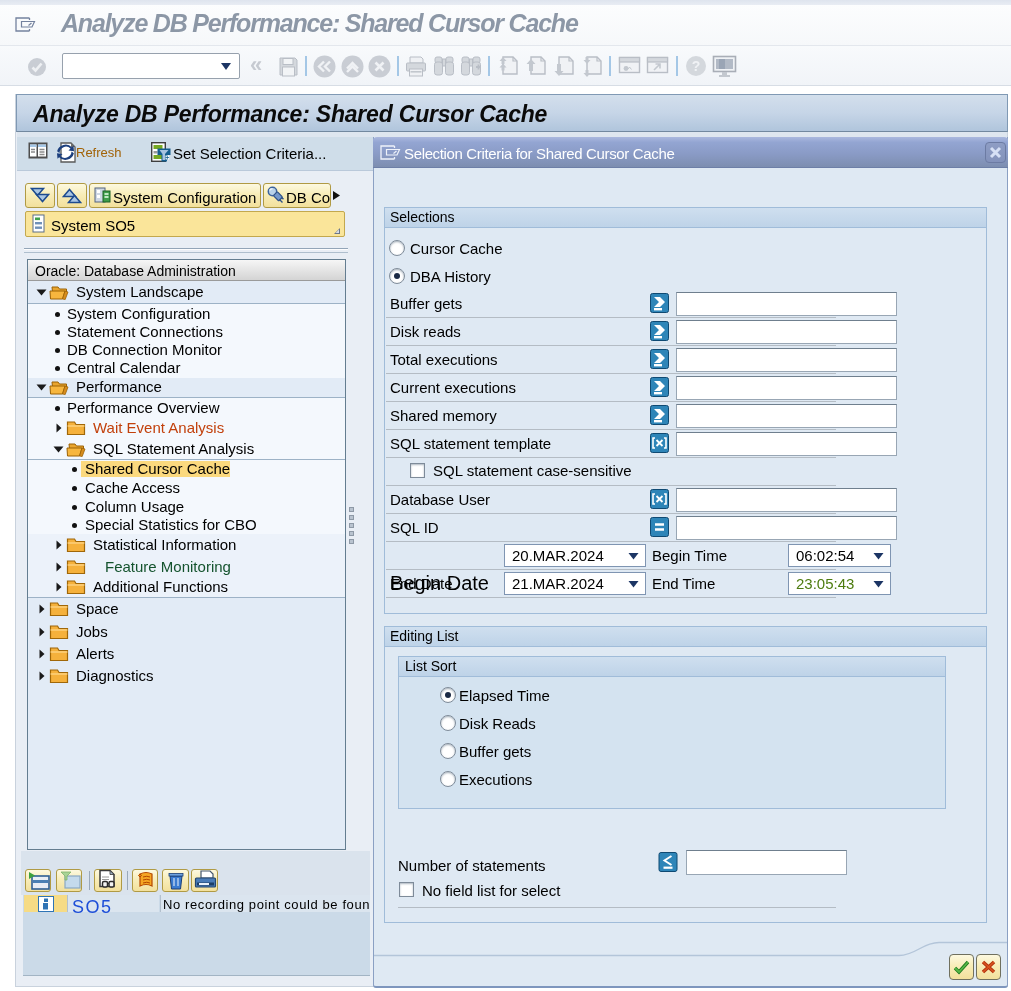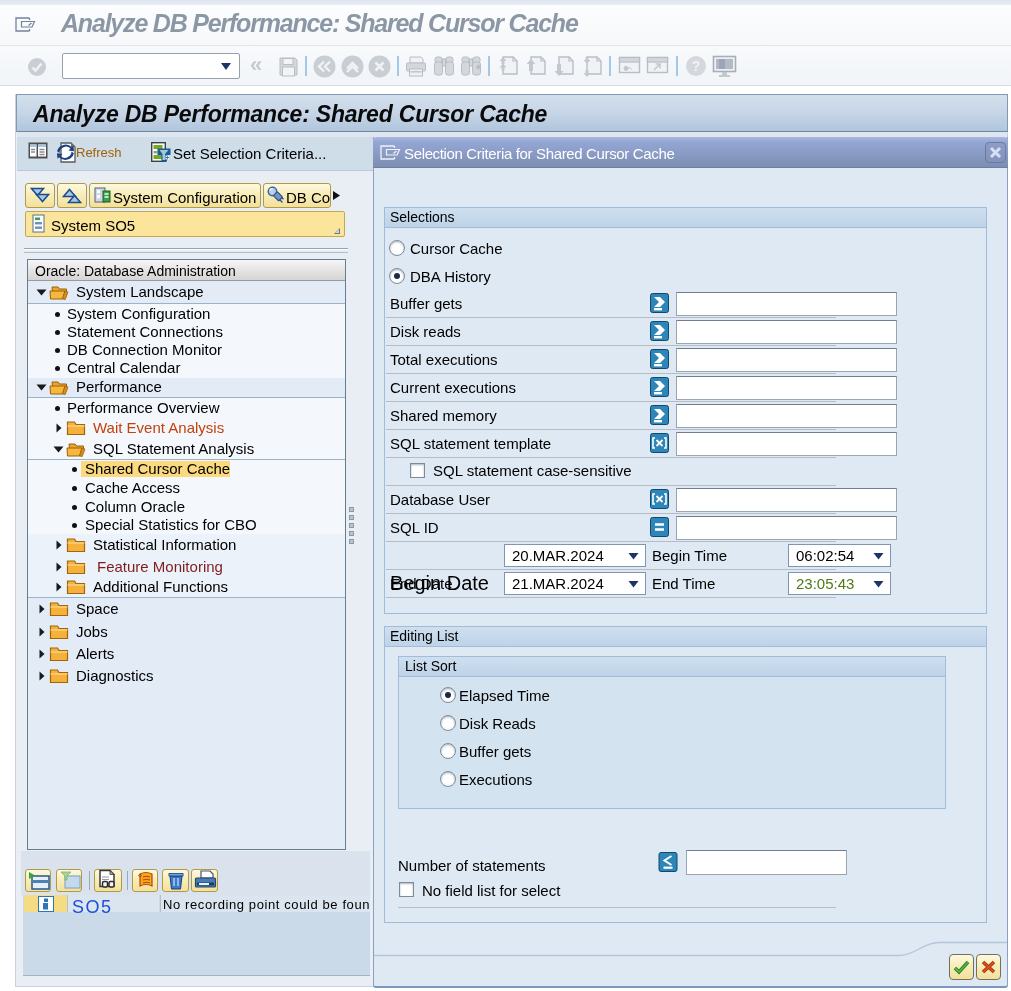--- a/index.html
+++ b/index.html
@@ -248,41 +248,41 @@
     <path d="M16 7 l3 1 -2.8 7.5 -2.7 -0.5 z" fill="#d88d1d" stroke="#9c6205" stroke-width="0.8"></path>
   </svg>
 <div class="ab" style="left:93px;top:440px;font-size:15px;color:#000">SQL Statement Analysis</div>
 <div class="ab" style="left:28px;top:459px;width:317px;height:1px;background:#9db2c6"></div>
 <div class="ab" style="left:72px;top:467px;width:5px;height:5px;border-radius:50%;background:#111"></div>
 <div class="ab" style="left:81px;top:461px;width:149px;height:16px;background:#fbd97e"></div>
 <div class="ab" style="left:85px;top:460px;font-size:15px;color:#000">Shared Cursor Cache</div>
 <div class="ab" style="left:72px;top:486px;width:5px;height:5px;border-radius:50%;background:#111"></div>
 <div class="ab" style="left:85px;top:479px;font-size:15px;color:#000">Cache Access</div>
 <div class="ab" style="left:72px;top:505px;width:5px;height:5px;border-radius:50%;background:#111"></div>
-<div class="ab" style="left:85px;top:498px;font-size:15px;color:#000">Column Oracle</div>
+<div class="ab" style="left:85px;top:498px;font-size:15px;color:#000">Column Usage</div>
 <div class="ab" style="left:72px;top:523px;width:5px;height:5px;border-radius:50%;background:#111"></div>
 <div class="ab" style="left:85px;top:516px;font-size:15px;color:#000">Special Statistics for CBO</div>
 <div class="ab" style="left:28px;top:534px;width:317px;height:22px;background:#ecf2fa"></div>
 <svg class="ab" style="left:56px;top:540px" width="6" height="10" viewBox="0 0 6 10">
     <path d="M0.5 0.5 L5.5 5 L0.5 9.5 Z" fill="#1a1a1a"></path>
   </svg>
 <svg class="ab" style="left:66px;top:537px" width="20" height="16" viewBox="0 0 20 16">
     <path d="M1.5 2 h7 l1.5 2.5 h8.5 v10 h-17 z" fill="#f5b13c" stroke="#a06708" stroke-width="1.2"></path>
     <path d="M1.5 6 h17" stroke="#ffd98c" stroke-width="1.2"></path>
   </svg>
 <div class="ab" style="left:93px;top:536px;font-size:15px;color:#000">Statistical Information</div>
 <div class="ab" style="left:28px;top:556px;width:317px;height:22px;background:#ecf2fa"></div>
 <svg class="ab" style="left:56px;top:562px" width="6" height="10" viewBox="0 0 6 10">
     <path d="M0.5 0.5 L5.5 5 L0.5 9.5 Z" fill="#1a1a1a"></path>
   </svg>
 <svg class="ab" style="left:66px;top:559px" width="20" height="16" viewBox="0 0 20 16">
     <path d="M1.5 2 h7 l1.5 2.5 h8.5 v10 h-17 z" fill="#f5b13c" stroke="#a06708" stroke-width="1.2"></path>
     <path d="M1.5 6 h17" stroke="#ffd98c" stroke-width="1.2"></path>
   </svg>
-<div class="ab" style="left:97px;top:558px;font-size:15px;color:#7f1d1d">Feature Monitoring</div>
+<div class="ab" style="left:105px;top:558px;font-size:15px;color:#14532d">Feature Monitoring</div>
 <div class="ab" style="left:28px;top:578px;width:317px;height:19px;background:#ecf2fa"></div>
 <svg class="ab" style="left:56px;top:582px" width="6" height="10" viewBox="0 0 6 10">
     <path d="M0.5 0.5 L5.5 5 L0.5 9.5 Z" fill="#1a1a1a"></path>
   </svg>
 <svg class="ab" style="left:66px;top:579px" width="20" height="16" viewBox="0 0 20 16">
     <path d="M1.5 2 h7 l1.5 2.5 h8.5 v10 h-17 z" fill="#f5b13c" stroke="#a06708" stroke-width="1.2"></path>
     <path d="M1.5 6 h17" stroke="#ffd98c" stroke-width="1.2"></path>
   </svg>
 <div class="ab" style="left:93px;top:578px;font-size:15px;color:#000">Additional Functions</div>
 <div class="ab" style="left:28px;top:597px;width:317px;height:1px;background:#9db2c6"></div>

